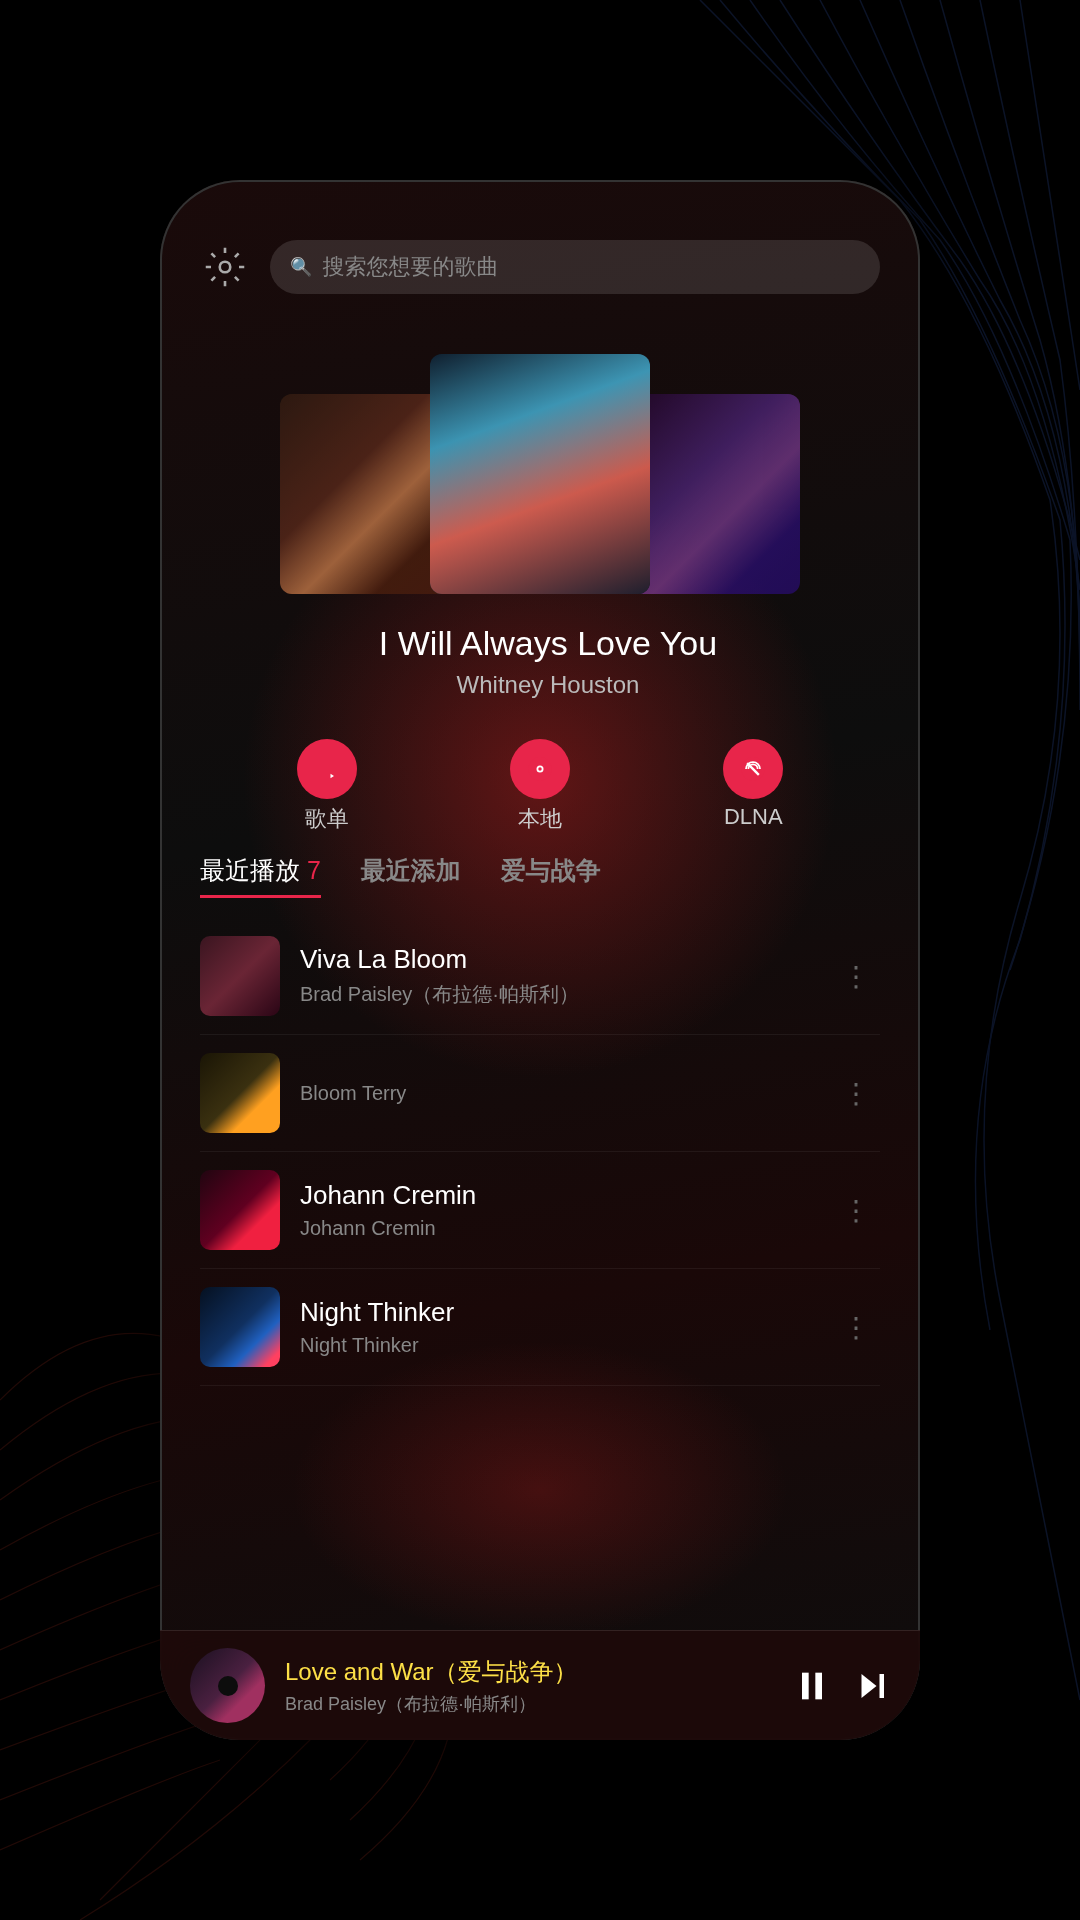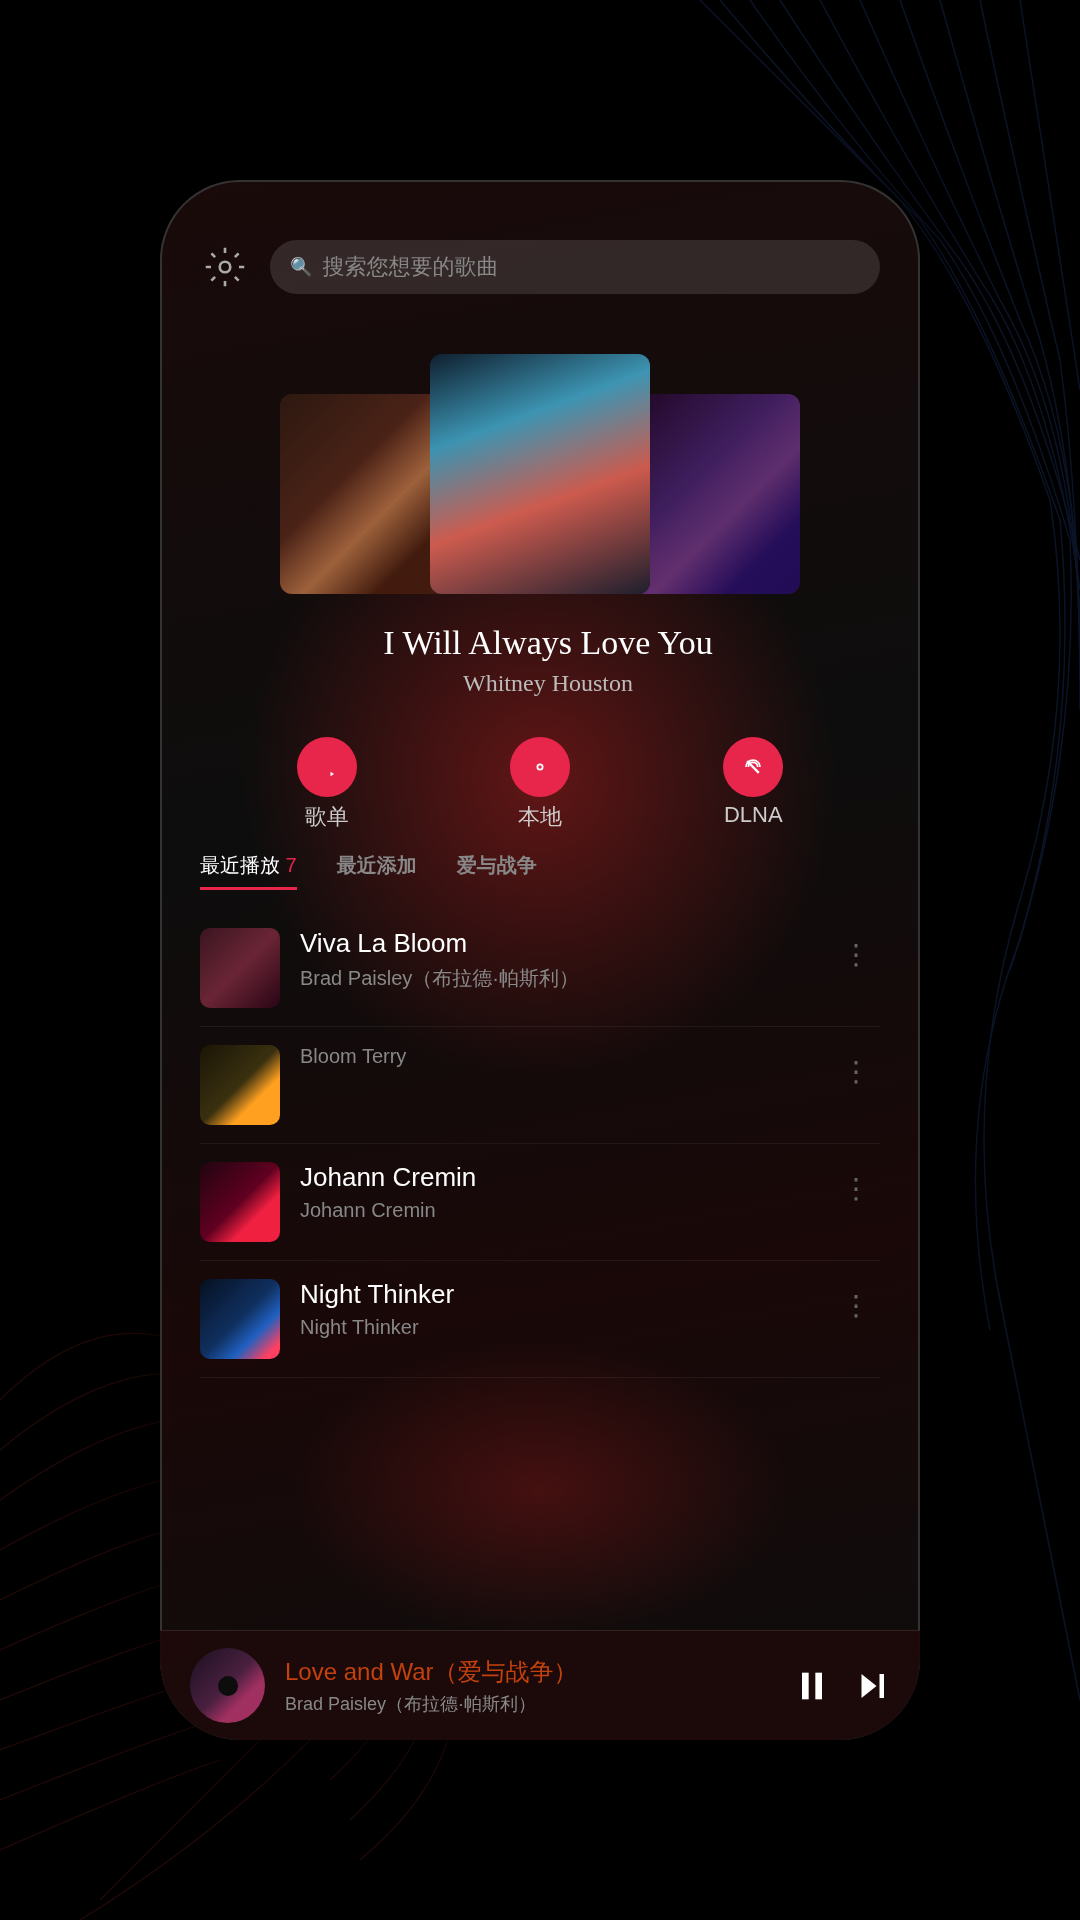--- a/index.html
+++ b/index.html
@@ -181,21 +181,20 @@
       background: linear-gradient(135deg, #2a0535 0%, #6030a0 40%, #a050c0 60%, #3010a0 80%);
       opacity: 0.7;
     }
 
     
     .song-info {
       position: relative;
       z-index: 10;
       text-align: center;
       padding: 30px 0 10px 16px;
-      font-family: Liberation Serif, serif;
     }
 
     .song-title {
       color: #fff;
       font-size: 34px;
       font-weight: 500;
       margin-bottom: 8px;
     }
 
     .song-artist {
@@ -246,21 +245,21 @@
     }
 
     .list-tabs {
       display: flex;
       gap: 40px;
       margin-bottom: 20px;
     }
 
     .list-tab {
       color: #fff;
-      font-size: 20px;
+      font-size: 25px;
       font-weight: 500;
       padding-bottom: 8px;
       cursor: pointer;
     }
 
     .list-tab.active {
       border-bottom: 3px solid #e8254a;
     }
 
     .list-tab-count {
@@ -274,21 +273,21 @@
 
     
     .song-list {
       display: flex;
       flex-direction: column;
       gap: 0;
     }
 
     .song-item {
       display: flex;
-      align-items: flex-start;
+      align-items: center;
       padding: 18px 0;
       border-bottom: 1px solid rgba(255,255,255,0.06);
       gap: 20px;
     }
 
     .song-thumb {
       width: 80px;
       height: 80px;
       border-radius: 10px;
       flex-shrink: 0;
@@ -376,21 +375,21 @@
       height: 20px;
       background: #0d0d0d;
       border-radius: 50%;
     }
 
     .now-playing-info {
       flex: 1;
     }
 
     .now-playing-title {
-      color: #c2410c;
+      color: #fde047;
       font-size: 24px;
       font-weight: 500;
       margin-bottom: 4px;
     }
 
     .now-playing-artist {
       color: #888;
       font-size: 18px;
     }
 

